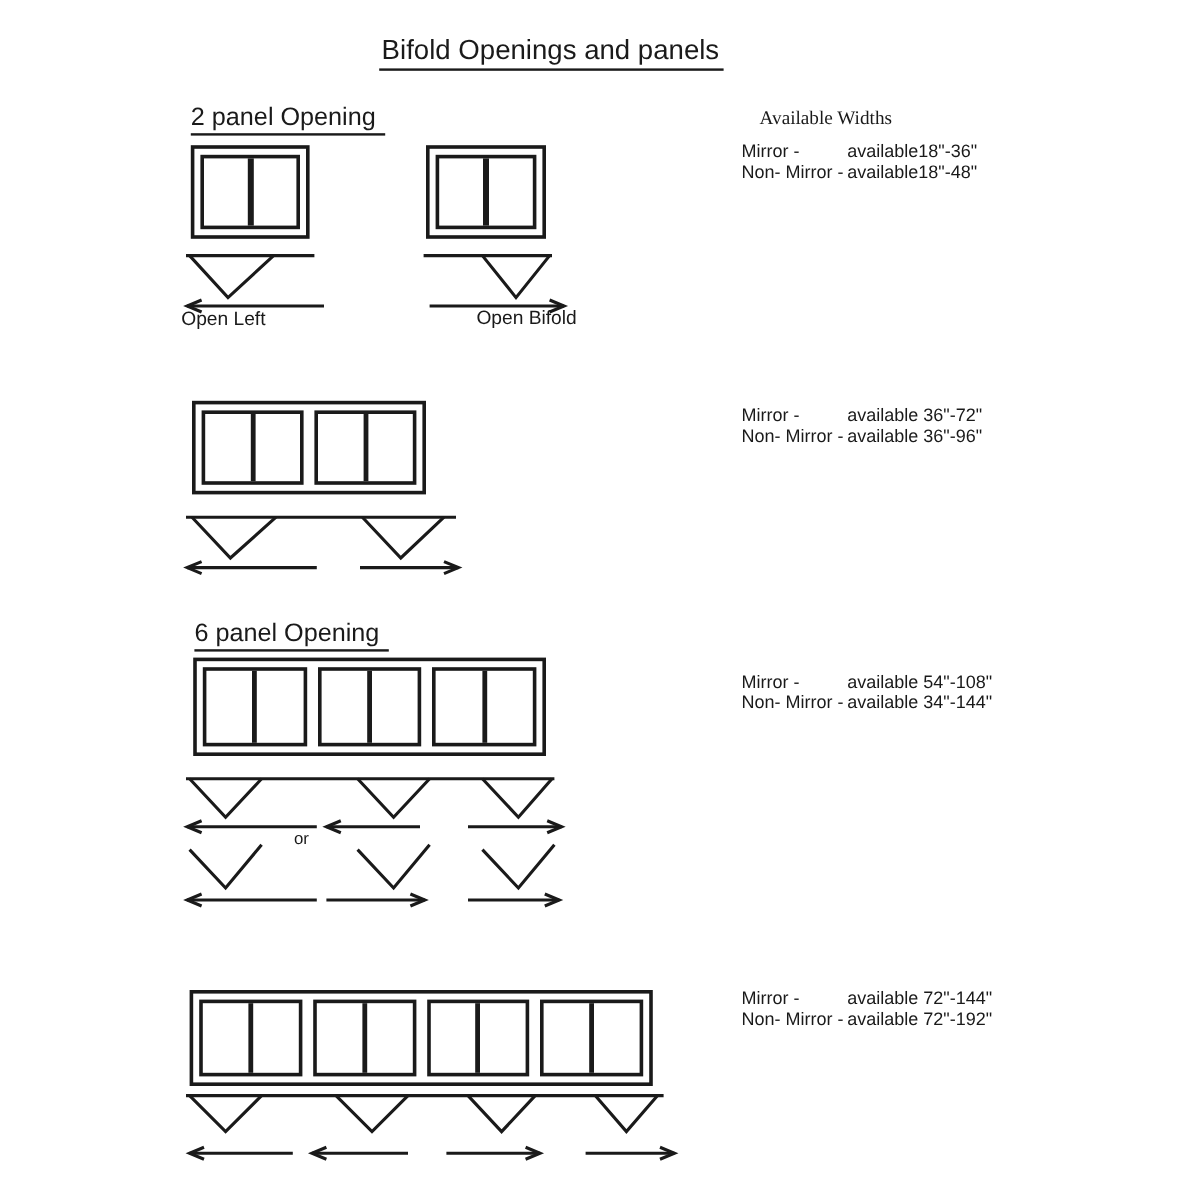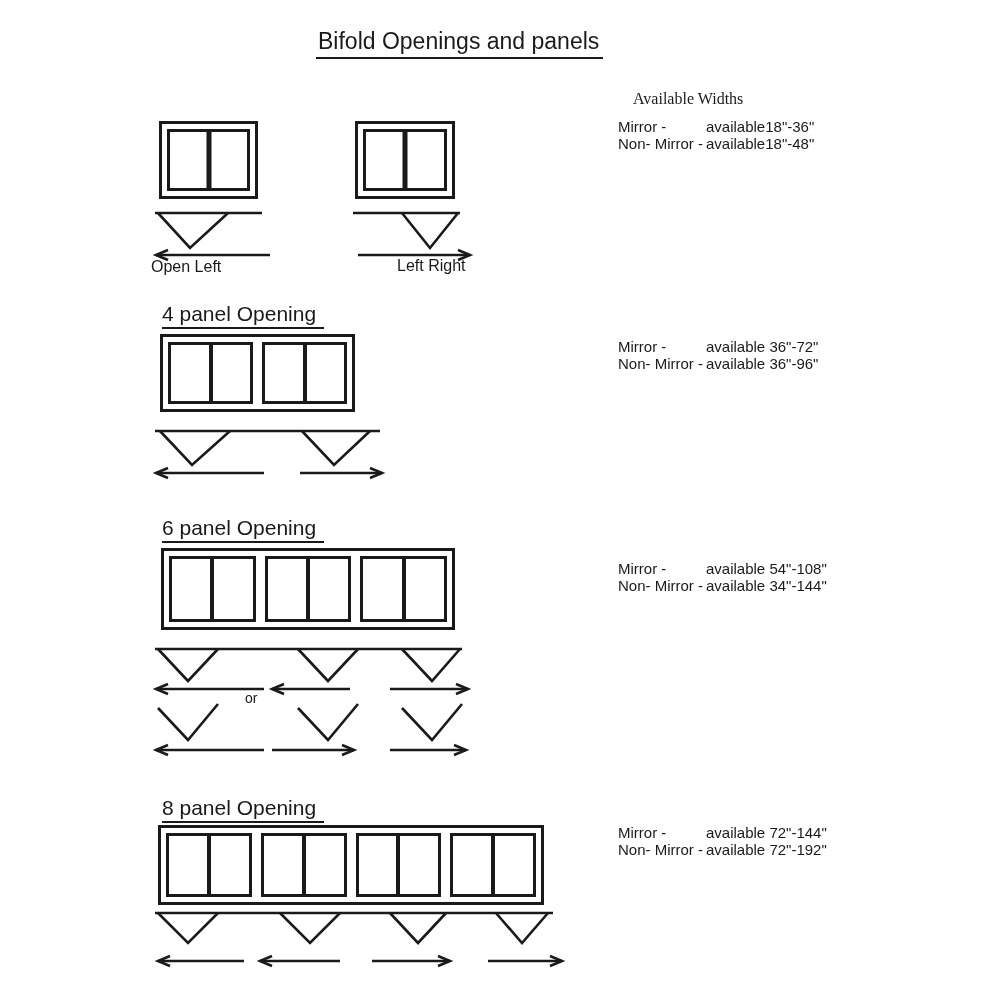--- a/index.html
+++ b/index.html
@@ -24,20 +24,21 @@
 </style>
 </head>
 <body>
 
 <main id="canvas">
 
   <h1 class="abs title" style="left:316px;top:28px">Bifold Openings and panels</h1>
 
   <div class="abs aw-header" style="left:633px;top:90px">Available Widths</div>
 
+  <h2 class="abs heading" style="left:159px;top:86px">2 panel Opening</h2>
 
   <div class="abs window window--single" style="left:159px;top:121px;width:99px;height:78px">
     <div class="module">
         <div class="divider"></div>
       </div>
   </div>
   <div class="abs window window--single" style="left:355px;top:121px;width:100px;height:78px">
     <div class="module">
         <div class="divider"></div>
       </div>
@@ -55,34 +56,33 @@
   <svg class="abs" style="left:350px;top:206px" width="130" height="58" viewBox="0 0 130 58">
     <path class="ln" d="M3 7 H110"></path>
     <path class="ln" d="M52 7 L80 42 L108 7"></path>
     <g>
       <path class="ln" d="M8 49 H120"></path>
       <path class="ln" d="M108 44 L120 49 L108 54"></path>
     </g>
   </svg>
 
   <div class="abs dirlabel" style="left:151px;top:258px">Open Left</div>
-  <div class="abs dirlabel" style="left:397px;top:257px">Left Right</div>
+  <div class="abs dirlabel" style="left:397px;top:257px">Open Bifold</div>
 
   <div class="abs widths" style="left:618px;top:118px">
     <div class="wrow">
       <span class="wlabel">Mirror -</span>
       <span>available18"-36"</span>
     </div>
     <div class="wrow">
       <span class="wlabel">Non- Mirror -</span>
       <span>available18"-48"</span>
     </div>
   </div>
 
-  <h2 class="abs heading" style="left:162px;top:302px">4 panel Opening</h2>
 
   <div class="abs window" style="left:160px;top:334px;width:195px;height:78px">
     <div class="module">
         <div class="divider"></div>
       </div>
     <div class="module">
         <div class="divider"></div>
       </div>
   </div>
 
@@ -167,21 +167,20 @@
     <div class="wrow">
       <span class="wlabel">Mirror -</span>
       <span>available 54"-108"</span>
     </div>
     <div class="wrow">
       <span class="wlabel">Non- Mirror -</span>
       <span>available 34"-144"</span>
     </div>
   </div>
 
-  <h2 class="abs heading" style="left:162px;top:796px">8 panel Opening</h2>
 
   <div class="abs window" style="left:158px;top:825px;width:386px;height:80px">
     <div class="module">
         <div class="divider"></div>
       </div>
     <div class="module">
         <div class="divider"></div>
       </div>
     <div class="module">
         <div class="divider"></div>

